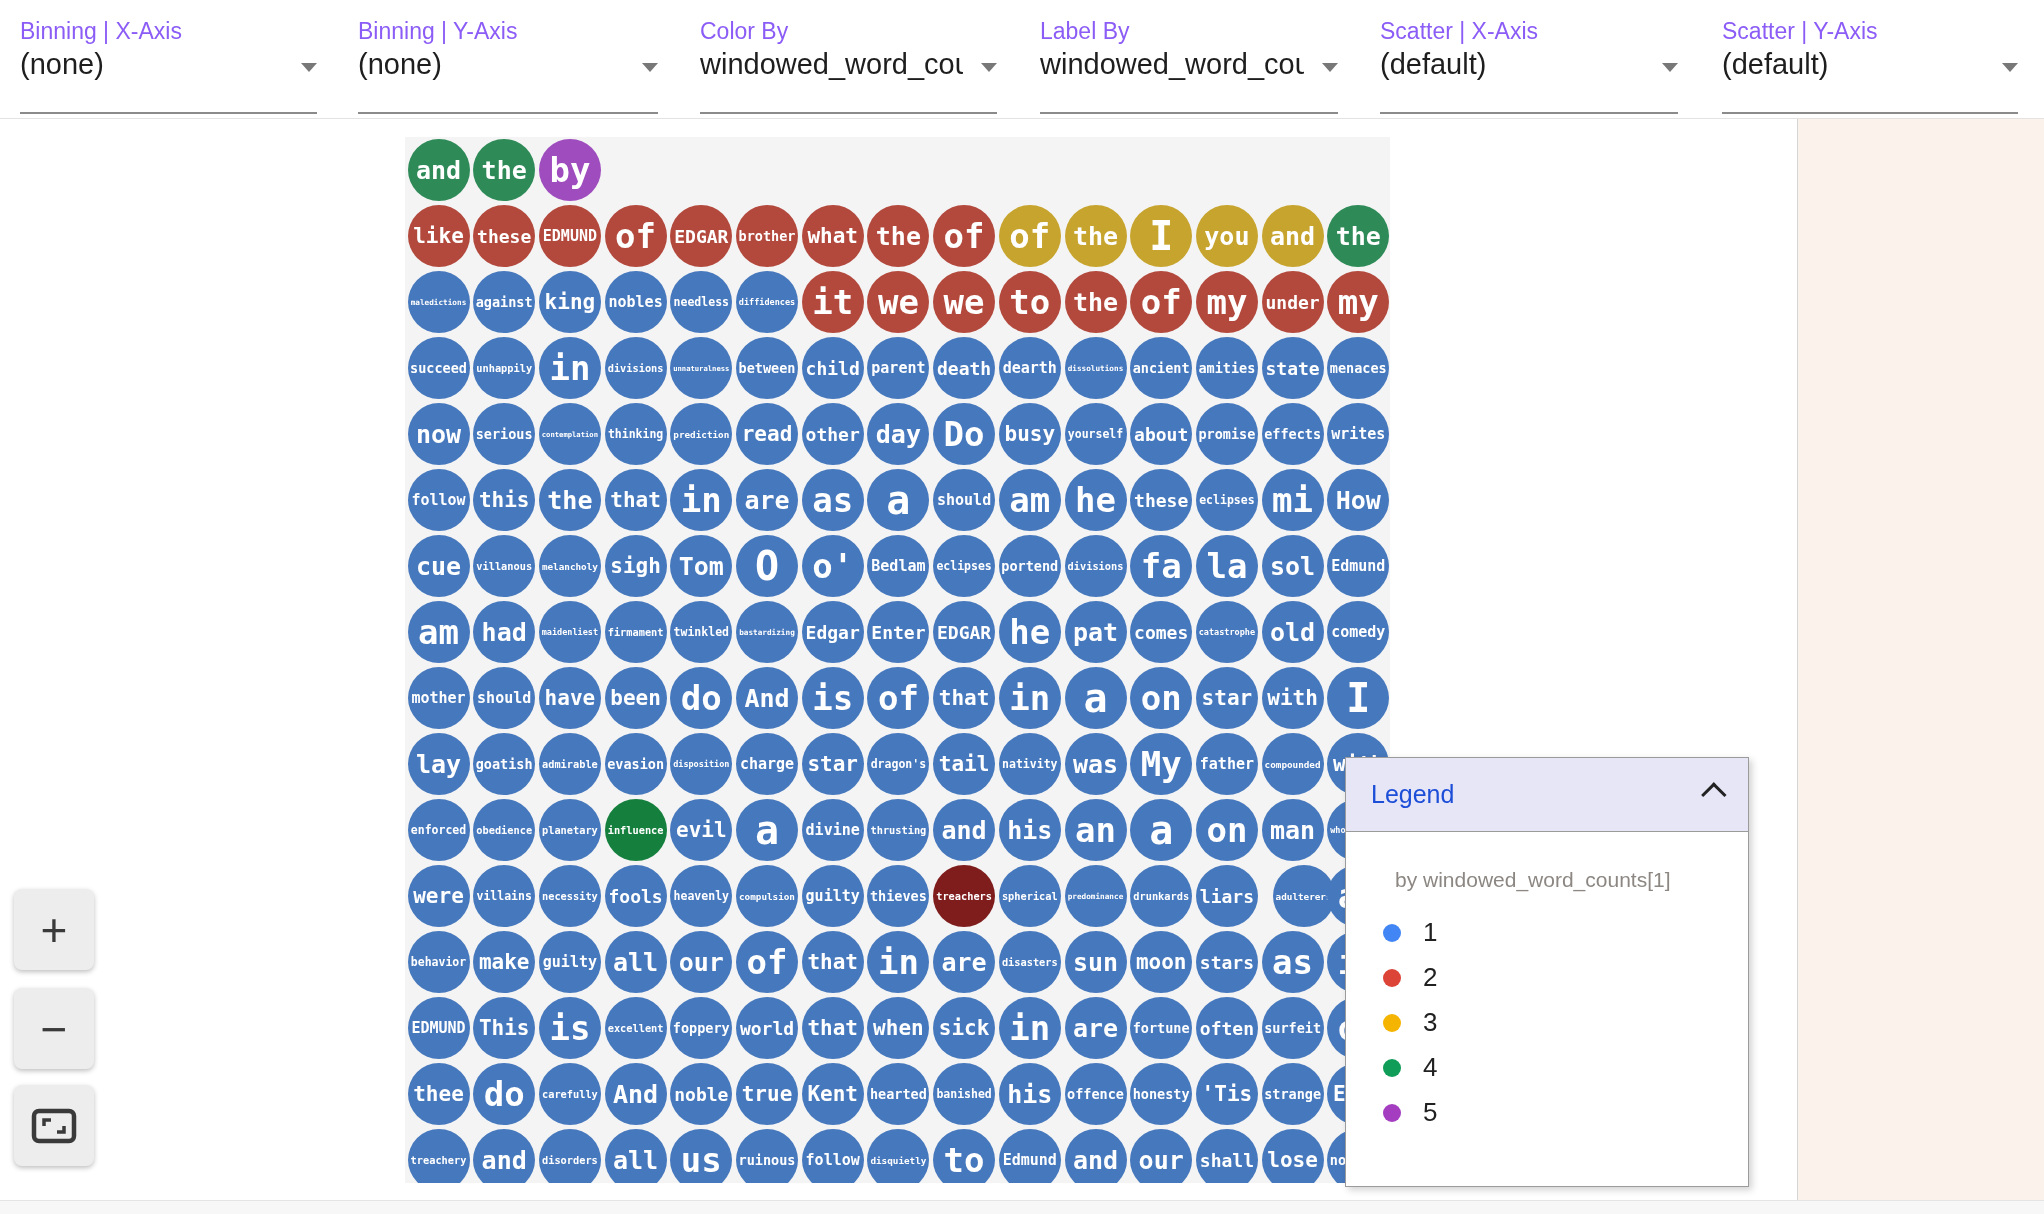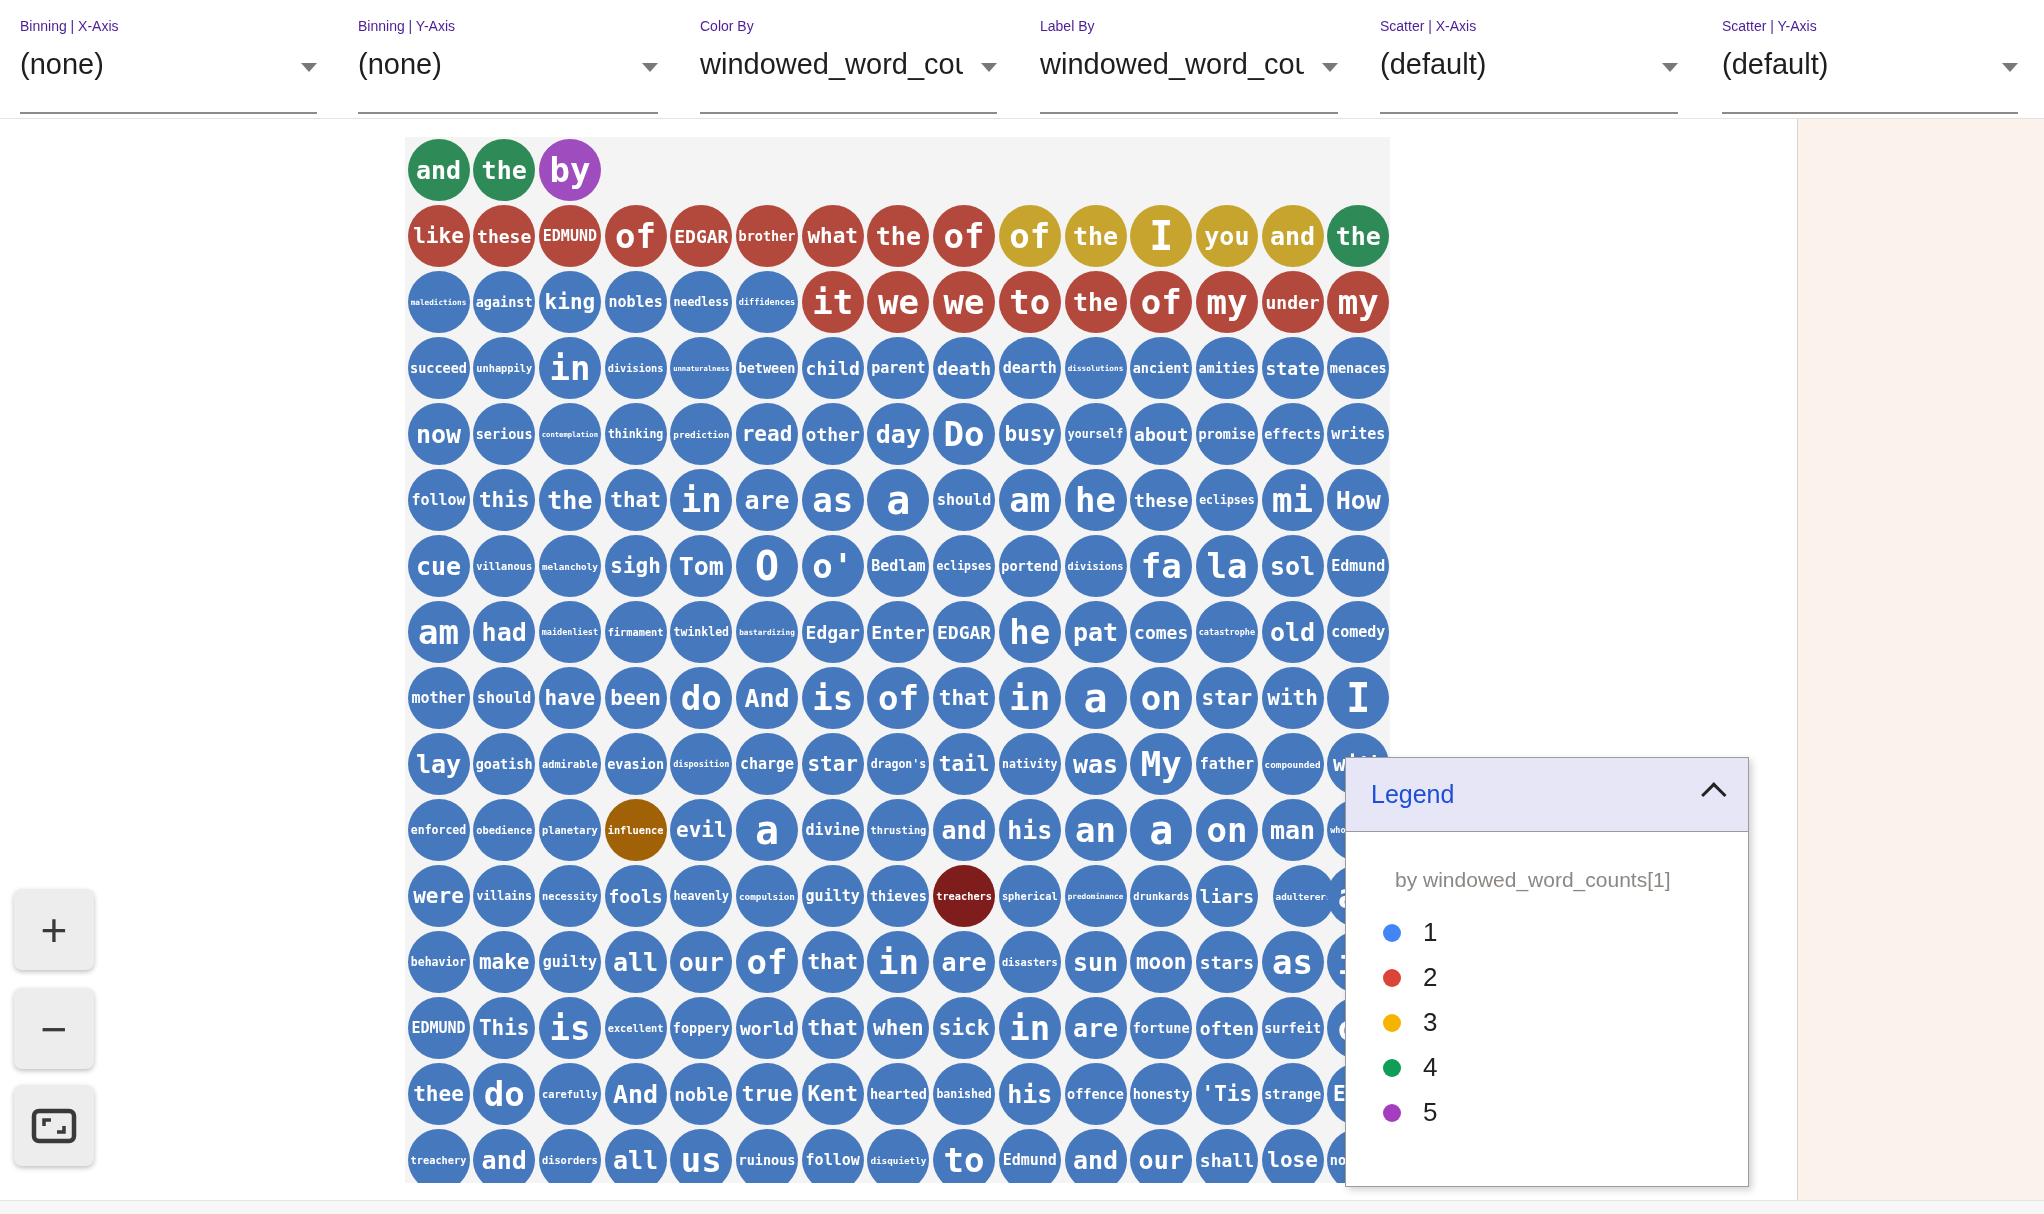--- a/index.html
+++ b/index.html
@@ -3,21 +3,21 @@
 <meta charset="utf-8">
 <style>
   html,body{margin:0;padding:0;background:#fff;}
   .screen{position:relative;width:2044px;height:1214px;background:#fff;overflow:hidden;
           font-family:"Liberation Sans", sans-serif;}
 
   
   .toolbar{position:absolute;left:0;top:0;width:2044px;height:118px;background:#fff;
            border-bottom:1px solid #e3e3e3;}
   .dd{position:absolute;top:0;height:114px;border-bottom:2px solid #8b8b8b;box-sizing:border-box;}
-  .dd .lbl{position:absolute;left:0;top:18px;font-size:14px;color:#4c1d95;white-space:nowrap;}
+  .dd .lbl{position:absolute;left:0;top:18px;font-size:23px;color:#8b5cf6;white-space:nowrap;}
   .dd .valrow{position:absolute;left:0;right:0;top:48px;display:flex;align-items:center;
               justify-content:space-between;gap:6px;}
   .dd .val{font-size:29px;color:#1e1e1e;white-space:nowrap;overflow:hidden;max-width:calc(100% - 34px);}
   .arrow{width:0;height:0;border-left:8px solid transparent;border-right:8px solid transparent;
          border-top:9px solid #787878;flex:0 0 auto;margin-top:6px;}
   .dd1{left:20px;width:297px;}  .dd2{left:358px;width:300px;} .dd3{left:700px;width:297px;}
   .dd4{left:1040px;width:298px;}.dd5{left:1380px;width:298px;}.dd6{left:1722px;width:296px;}
 
   
   .plot{position:absolute;left:405px;top:137px;width:985px;height:1046px;background:#f4f4f4;
@@ -242,21 +242,21 @@
         <div class="bubble" style="left: 528.1px; top: 596px; background: rgb(70, 120, 189); font-size: 21px;">tail</div>
         <div class="bubble" style="left: 593.8px; top: 596px; background: rgb(70, 120, 189); font-size: 11.5px;">nativity</div>
         <div class="bubble" style="left: 659.5px; top: 596px; background: rgb(70, 120, 189); font-size: 25px;">was</div>
         <div class="bubble" style="left: 725.2px; top: 596px; background: rgb(70, 120, 189); font-size: 34px;">My</div>
         <div class="bubble" style="left: 790.9px; top: 596px; background: rgb(70, 120, 189); font-size: 15px;">father</div>
         <div class="bubble" style="left: 856.6px; top: 596px; background: rgb(70, 120, 189); font-size: 9.3px;">compounded</div>
         <div class="bubble" style="left: 922.3px; top: 596px; background: rgb(70, 120, 189); font-size: 21px;">with</div>
         <div class="bubble" style="left: 2.5px; top: 662px; background: rgb(70, 120, 189); font-size: 11.5px;">enforced</div>
         <div class="bubble" style="left: 68.2px; top: 662px; background: rgb(70, 120, 189); font-size: 10.3px;">obedience</div>
         <div class="bubble" style="left: 133.9px; top: 662px; background: rgb(70, 120, 189); font-size: 10.3px;">planetary</div>
-        <div class="bubble" style="left: 199.6px; top: 662px; background: #a16207; font-size: 10.3px;">influence</div>
+        <div class="bubble" style="left: 199.6px; top: 662px; background: #15803d; font-size: 10.3px;">influence</div>
         <div class="bubble" style="left: 265.3px; top: 662px; background: rgb(70, 120, 189); font-size: 21px;">evil</div>
         <div class="bubble" style="left: 331px; top: 662px; background: rgb(70, 120, 189); font-size: 40px;">a</div>
         <div class="bubble" style="left: 396.7px; top: 662px; background: rgb(70, 120, 189); font-size: 15px;">divine</div>
         <div class="bubble" style="left: 462.4px; top: 662px; background: rgb(70, 120, 189); font-size: 10.3px;">thrusting</div>
         <div class="bubble" style="left: 528.1px; top: 662px; background: rgb(70, 120, 189); font-size: 25px;">and</div>
         <div class="bubble" style="left: 593.8px; top: 662px; background: rgb(70, 120, 189); font-size: 25px;">his</div>
         <div class="bubble" style="left: 659.5px; top: 662px; background: rgb(70, 120, 189); font-size: 34px;">an</div>
         <div class="bubble" style="left: 725.2px; top: 662px; background: rgb(70, 120, 189); font-size: 40px;">a</div>
         <div class="bubble" style="left: 790.9px; top: 662px; background: rgb(70, 120, 189); font-size: 34px;">on</div>
         <div class="bubble" style="left: 856.6px; top: 662px; background: rgb(70, 120, 189); font-size: 25px;">man</div>

